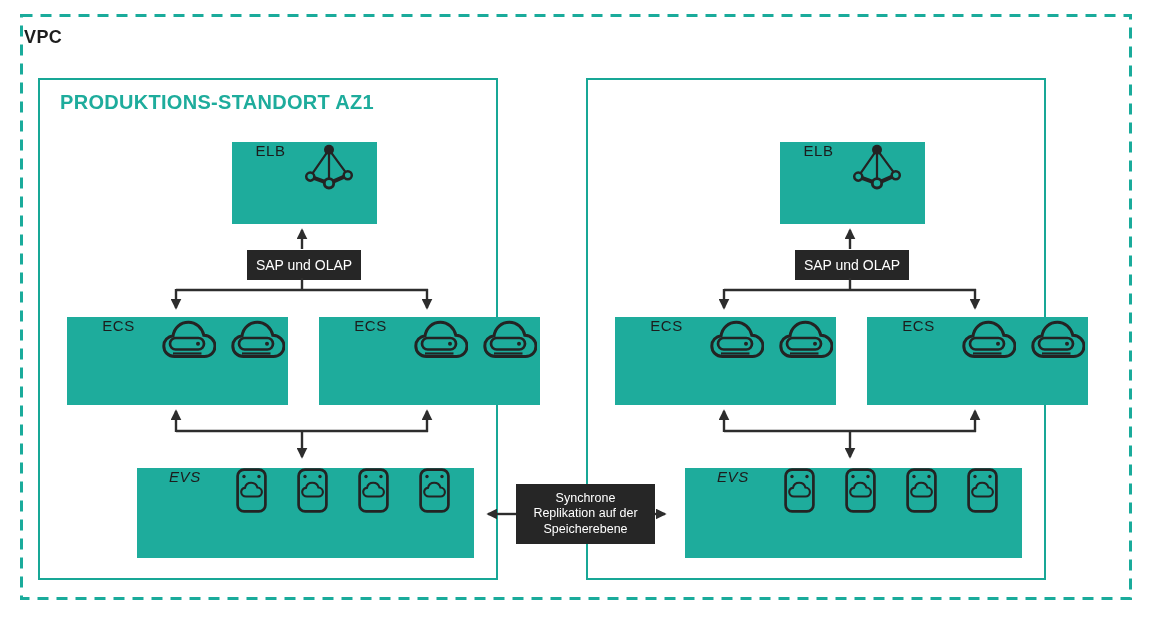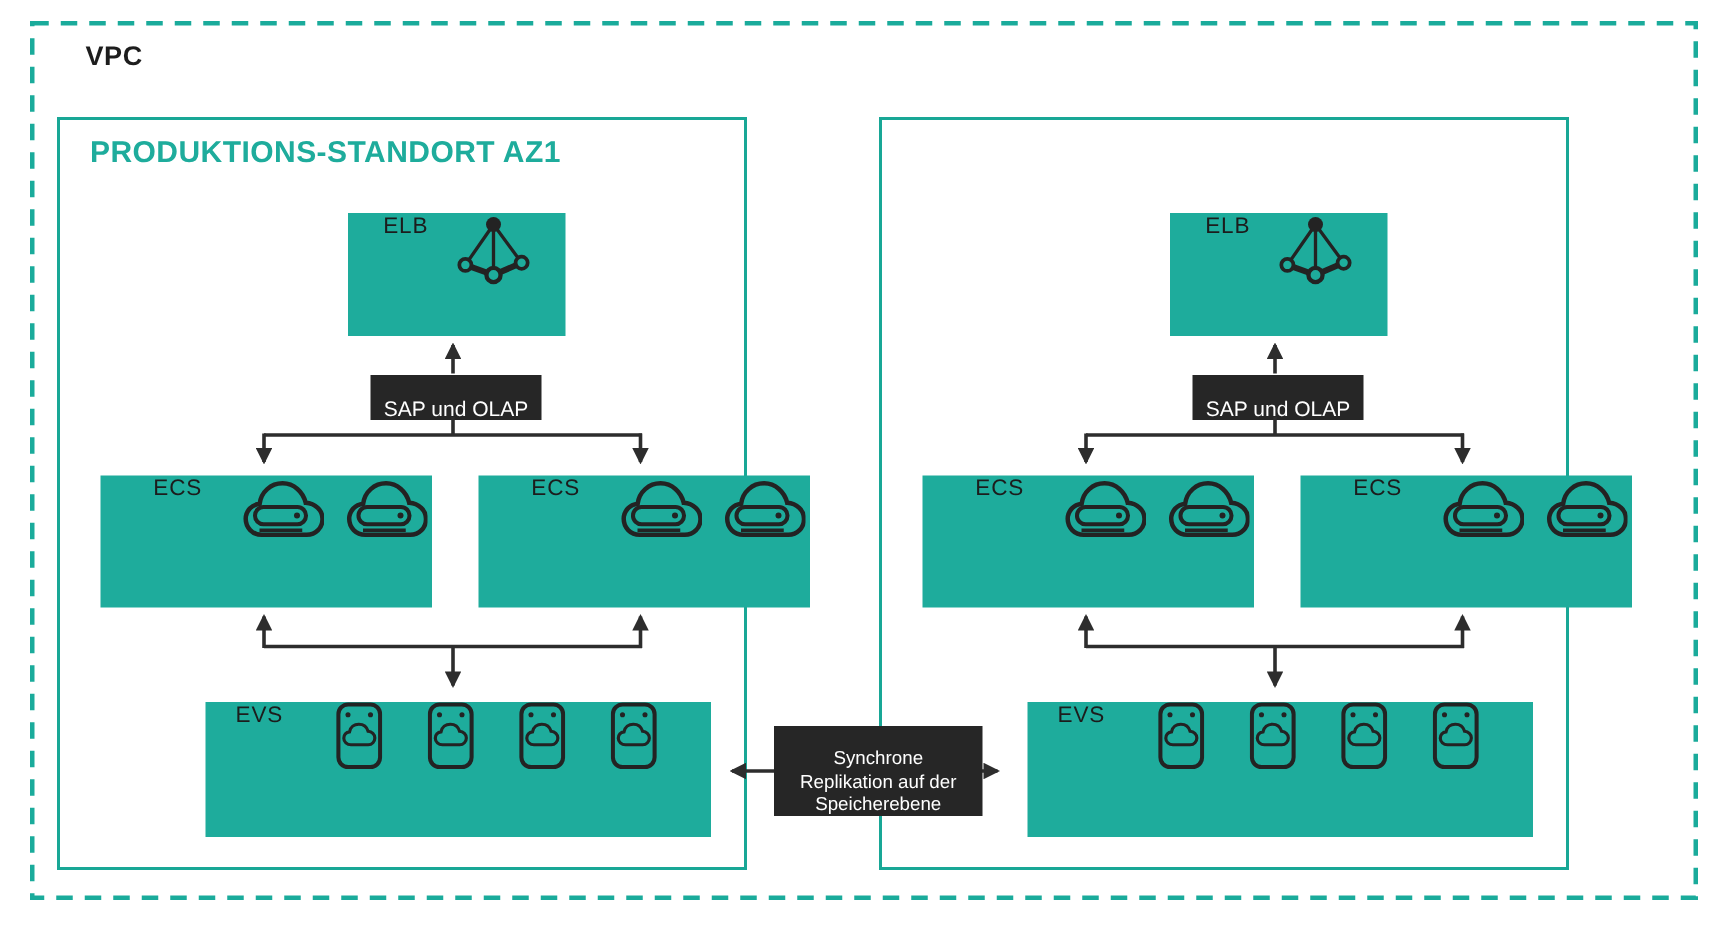--- a/index.html
+++ b/index.html
@@ -6,42 +6,42 @@
     --teal:#1EAC9C;
     --teal-border:#18A796;
     --dark:#262626;
     --line:#2d2d2d;
     --ink:#1c1c1c;
   }
   *{margin:0;padding:0;box-sizing:border-box;}
   body{background:#fff;font-family:"Liberation Sans",sans-serif;}
   .canvas{position:relative;width:1152px;height:620px;background:#fff;overflow:hidden;}
 
-  .vpc-label{position:absolute;left:57px;top:27px;font-size:18px;font-weight:bold;
+  .vpc-label{position:absolute;left:24px;top:27px;font-size:18px;font-weight:bold;
     color:#1d1d1d;letter-spacing:.4px;z-index:4;}
 
   .zone{position:absolute;top:78px;width:460px;height:502px;border:2px solid var(--teal-border);z-index:1;}
   .zone-1{left:38px;}
   .zone-2{left:586px;}
   .zone-title{position:absolute;left:20px;top:11px;font-size:20px;font-weight:bold;
     color:var(--teal);letter-spacing:.3px;white-space:nowrap;}
 
   .node{position:absolute;background:var(--teal);display:flex;align-items:flex-start;color:var(--ink);}
   .node-label{font-size:15px;letter-spacing:.6px;color:var(--ink);}
 
   .elb-node{left:192px;top:62px;width:145px;height:82px;justify-content:center;gap:18px;}
   .ecs-node{top:237px;width:221px;height:88px;justify-content:center;gap:15px;padding-left:32px;}
   .ecs-1{left:27px;}
   .ecs-2{left:279px;}
   .ecs-node .node-label{margin-right:12px;}
-  .evs-node{left:97px;top:388px;width:337px;height:90px;padding-left:20px;gap:30px;}
+  .evs-node{left:97px;top:388px;width:337px;height:90px;padding-left:32px;gap:30px;font-style:italic;}
   .evs-node .node-label{margin-right:5px;}
 
   .black-tag{position:absolute;background:var(--dark);color:#fff;display:flex;
-    flex-direction:column;align-items:center;justify-content:flex-end;z-index:5;}
+    flex-direction:column;align-items:center;justify-content:center;z-index:5;}
   .sap-tag{left:207px;top:170px;width:114px;height:30px;font-size:14px;}
   .rep-tag{left:516px;top:484px;width:139px;height:60px;font-size:12.5px;line-height:1.22;text-align:center;}
 
   .overlay{position:absolute;left:0;top:0;width:1152px;height:620px;z-index:2;pointer-events:none;}
   .icon{flex:0 0 auto;display:block;}
 </style>
 </head>
 <body>
 
 <div class="canvas">

